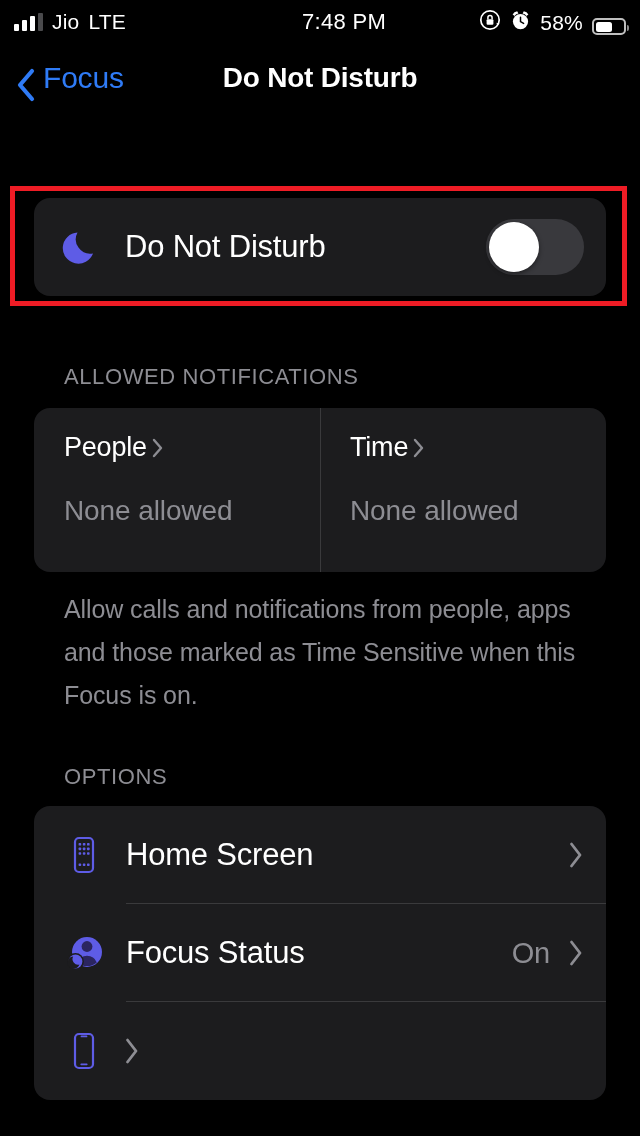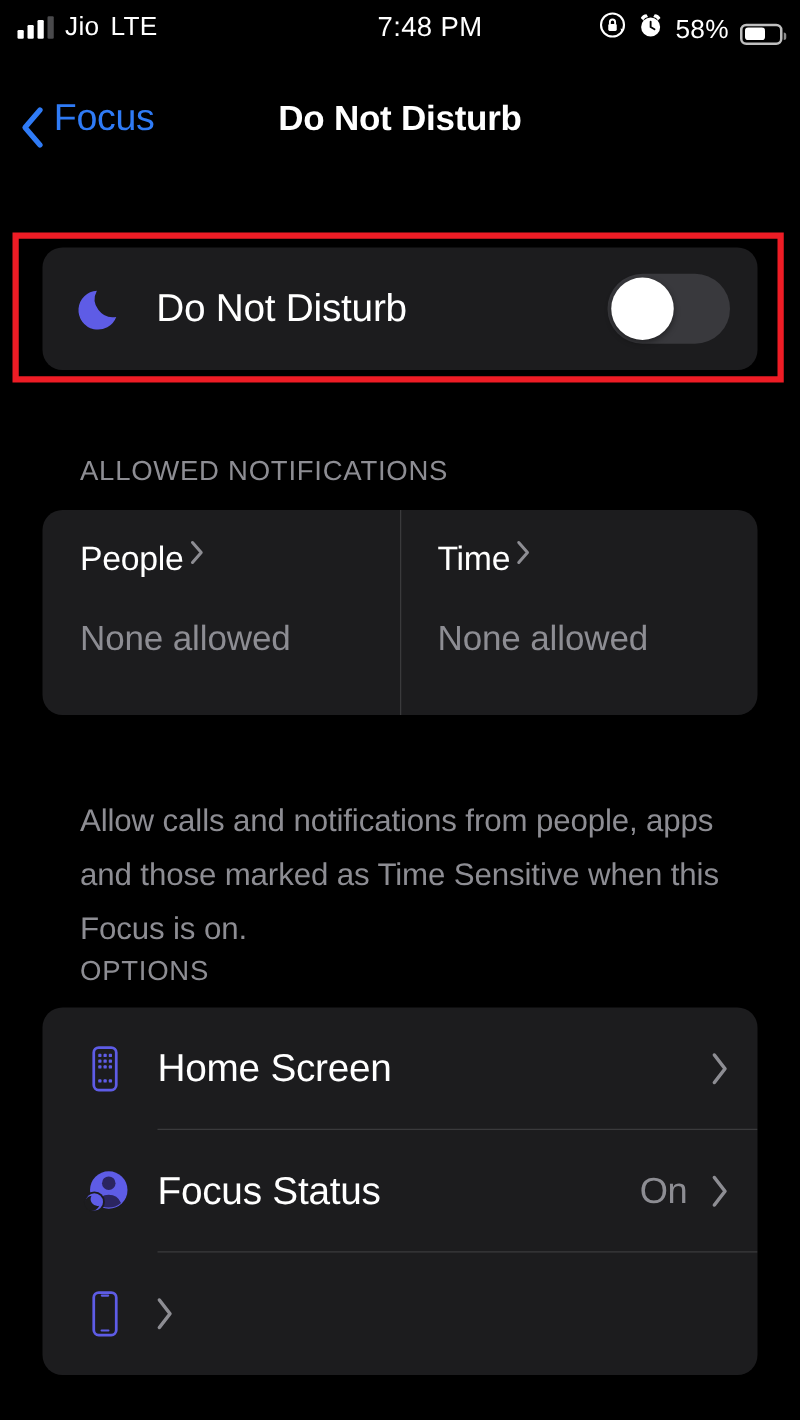--- a/index.html
+++ b/index.html
@@ -110,21 +110,21 @@
     position: absolute;
     left: 1.5px; top: 1.5px; bottom: 1.5px;
     width: 55%;
     background: #fff;
     border-radius: 2.5px;
   }
 
   
   #nav-bar {
     position: absolute;
-    top: 65px; left: 0;
+    top: 48px; left: 0;
     width: 640px;
     height: 60px;
   }
   #back-button {
     position: absolute;
     left: 16px; top: 0;
     height: 60px;
     display: flex;
     align-items: center;
     gap: 7px;
@@ -247,21 +247,21 @@
   #allowed-divider {
     position: absolute;
     left: 286px;
     top: 0;
     width: 1px;
     height: 164px;
     background: #3a3a3c;
   }
   .allowed-title-row {
     display: flex;
-    align-items: flex-start;
+    align-items: center;
     gap: 4px;
   }
   .allowed-title {
     font-size: 27px;
     color: #fff;
     letter-spacing: -0.2px;
   }
   .allowed-sub {
     margin-top: 32px;
     font-size: 28px;
@@ -277,21 +277,20 @@
   
   #allowed-footer {
     position: absolute;
     left: 64px;
     top: 588px;
     width: 528px;
     font-size: 25px;
     line-height: 43px;
     color: #8d8d93;
     letter-spacing: -0.1px;
-    margin-top: 48px;
   }
 
   
   #options-card {
     top: 806px;
     height: 294px;
     padding: 0;
     overflow: hidden;
   }
   .opt-row {

